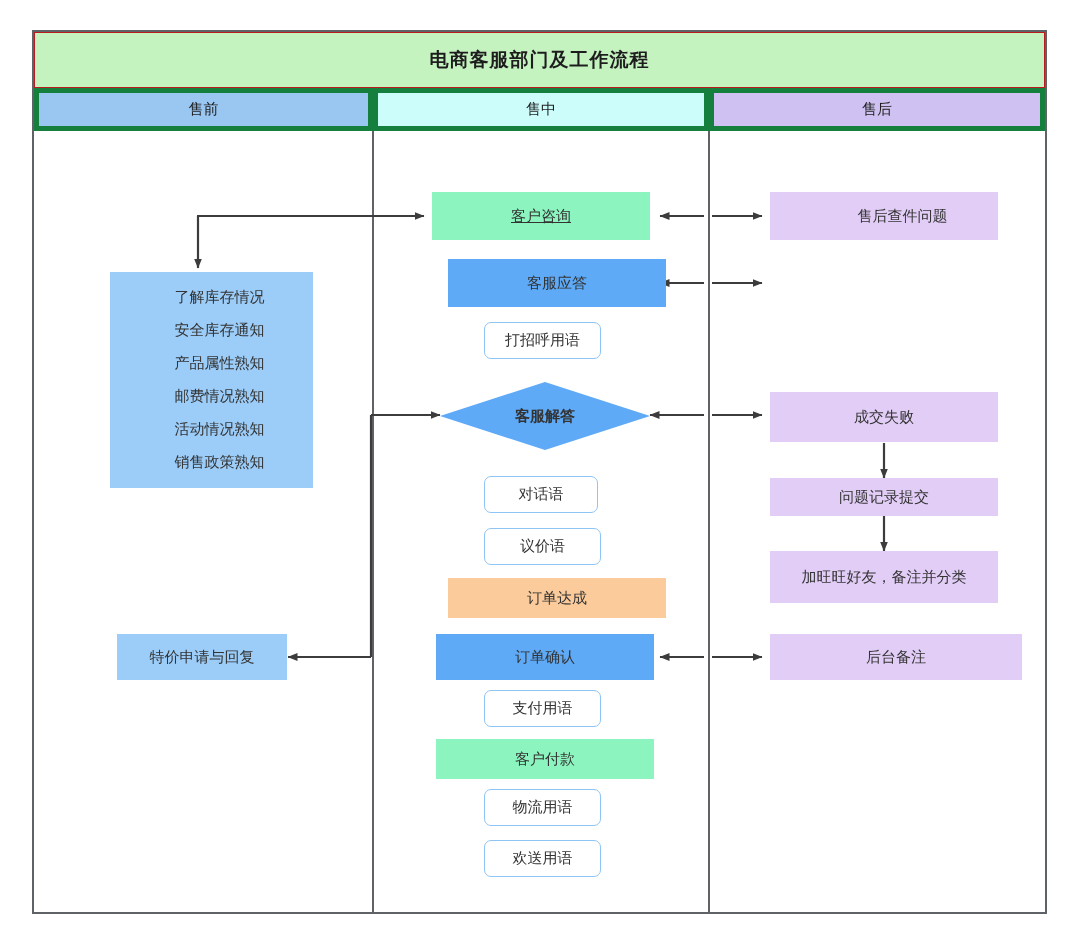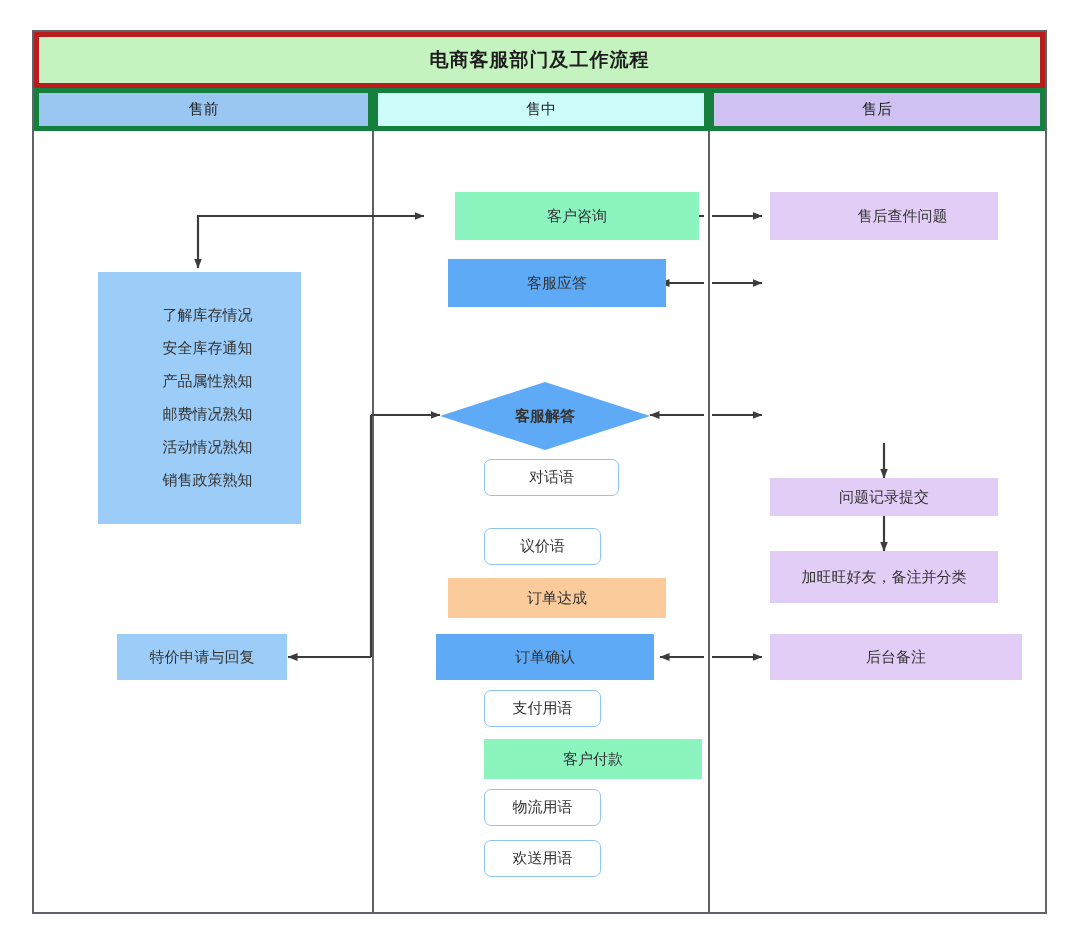--- a/index.html
+++ b/index.html
@@ -33,21 +33,21 @@
     box-sizing: border-box;
   }
 
   .title-cell {
     position: absolute;
     left: 34px;
     top: 32px;
     width: 1011px;
     height: 56px;
     background: #c5f3c0;
-    border: 5px solid #b91c1c;
+    border: 1px solid #b91c1c;
     box-sizing: border-box;
     display: flex;
     align-items: center;
     justify-content: center;
     font-size: 19px;
     font-weight: bold;
     color: #1d1d1d;
     letter-spacing: 1px;
   }
 
@@ -193,62 +193,64 @@
       <path d="M712,415 L762,415" marker-end="url(#ah)"></path>
 
       <path d="M884,443 L884,478" marker-end="url(#ah)"></path>
       <path d="M884,516 L884,551" marker-end="url(#ah)"></path>
 
       <path d="M704,657 L660,657" marker-end="url(#ah)"></path>
       <path d="M712,657 L762,657" marker-end="url(#ah)"></path>
     </g>
   </svg>
 
-  <div class="listbox fill-lblue" style="left:98px; top:272px; width:203px; height:252px;padding-left:16px;">
+  <div class="listbox fill-lblue" style="left:110px; top:272px; width:203px; height:216px;padding-left:16px;">
     <div class="li">了解库存情况</div>
     <div class="li">安全库存通知</div>
     <div class="li">产品属性熟知</div>
     <div class="li">邮费情况熟知</div>
     <div class="li">活动情况熟知</div>
     <div class="li">销售政策熟知</div>
   </div>
 
   <div class="node fill-lblue" style="left:117px; top:634px; width:170px; height:46px;">特价申请与回复</div>
 
-  <div class="node fill-green" style="left:455px; top:192px; width:244px; height:48px;">客户咨询</div>
+  <div class="node fill-green" style="left:432px; top:192px; width:218px; height:48px;text-decoration:underline;">客户咨询</div>
 
   <div class="node fill-blue" style="left:432px; top:259px; width:218px; height:48px;margin-left:16px;">客服应答</div>
 
+  <div class="node pill" style="left:484px; top:322px; width:117px; height:37px;">打招呼用语</div>
 
   <div class="diamond-wrap" style="left:440px; top:382px; width:210px; height:68px;">
     <svg class="dm-shape" viewBox="0 0 210 68" preserveAspectRatio="none">
       <polygon points="105,0 210,34 105,68 0,34" fill="#5eaaf7"></polygon>
     </svg>
     <div class="dm-label">客服解答</div>
   </div>
 
-  <div class="node pill" style="left:484px; top:459px; width:135px; height:37px;">对话语</div>
+  <div class="node pill" style="left:484px; top:476px; width:114px; height:37px;">对话语</div>
 
   <div class="node pill" style="left:484px; top:528px; width:117px; height:37px;">议价语</div>
 
   <div class="node fill-orange" style="left:436px; top:578px; width:218px; height:40px;">订单达成</div>
 
   <div class="node fill-blue" style="left:436px; top:634px; width:218px; height:46px;">订单确认</div>
 
   <div class="node pill" style="left:484px; top:690px; width:117px; height:37px;">支付用语</div>
 
-  <div class="node fill-green" style="left:436px; top:739px; width:218px; height:40px;margin-left:48px;">客户付款</div>
+  <div class="node fill-green" style="left:436px; top:739px; width:218px; height:40px;">客户付款</div>
 
   <div class="node pill" style="left:484px; top:789px; width:117px; height:37px;">物流用语</div>
 
   <div class="node pill" style="left:484px; top:840px; width:117px; height:37px;">欢送用语</div>
 
   <div class="node fill-purple" style="left:770px; top:192px; width:228px; height:48px;padding-left:37px;">售后查件问题</div>
 
 
+  <div class="node fill-purple" style="left:770px; top:392px; width:228px; height:50px;">成交失败</div>
 
   <div class="node fill-purple" style="left:770px; top:478px; width:228px; height:38px;">问题记录提交</div>
 
   <div class="node fill-purple" style="left:770px; top:551px; width:228px; height:52px;">加旺旺好友，备注并分类</div>
 
   <div class="node fill-purple" style="left:770px; top:634px; width:252px; height:46px;">后台备注</div>
 
 </div>
 
 </body></html>

